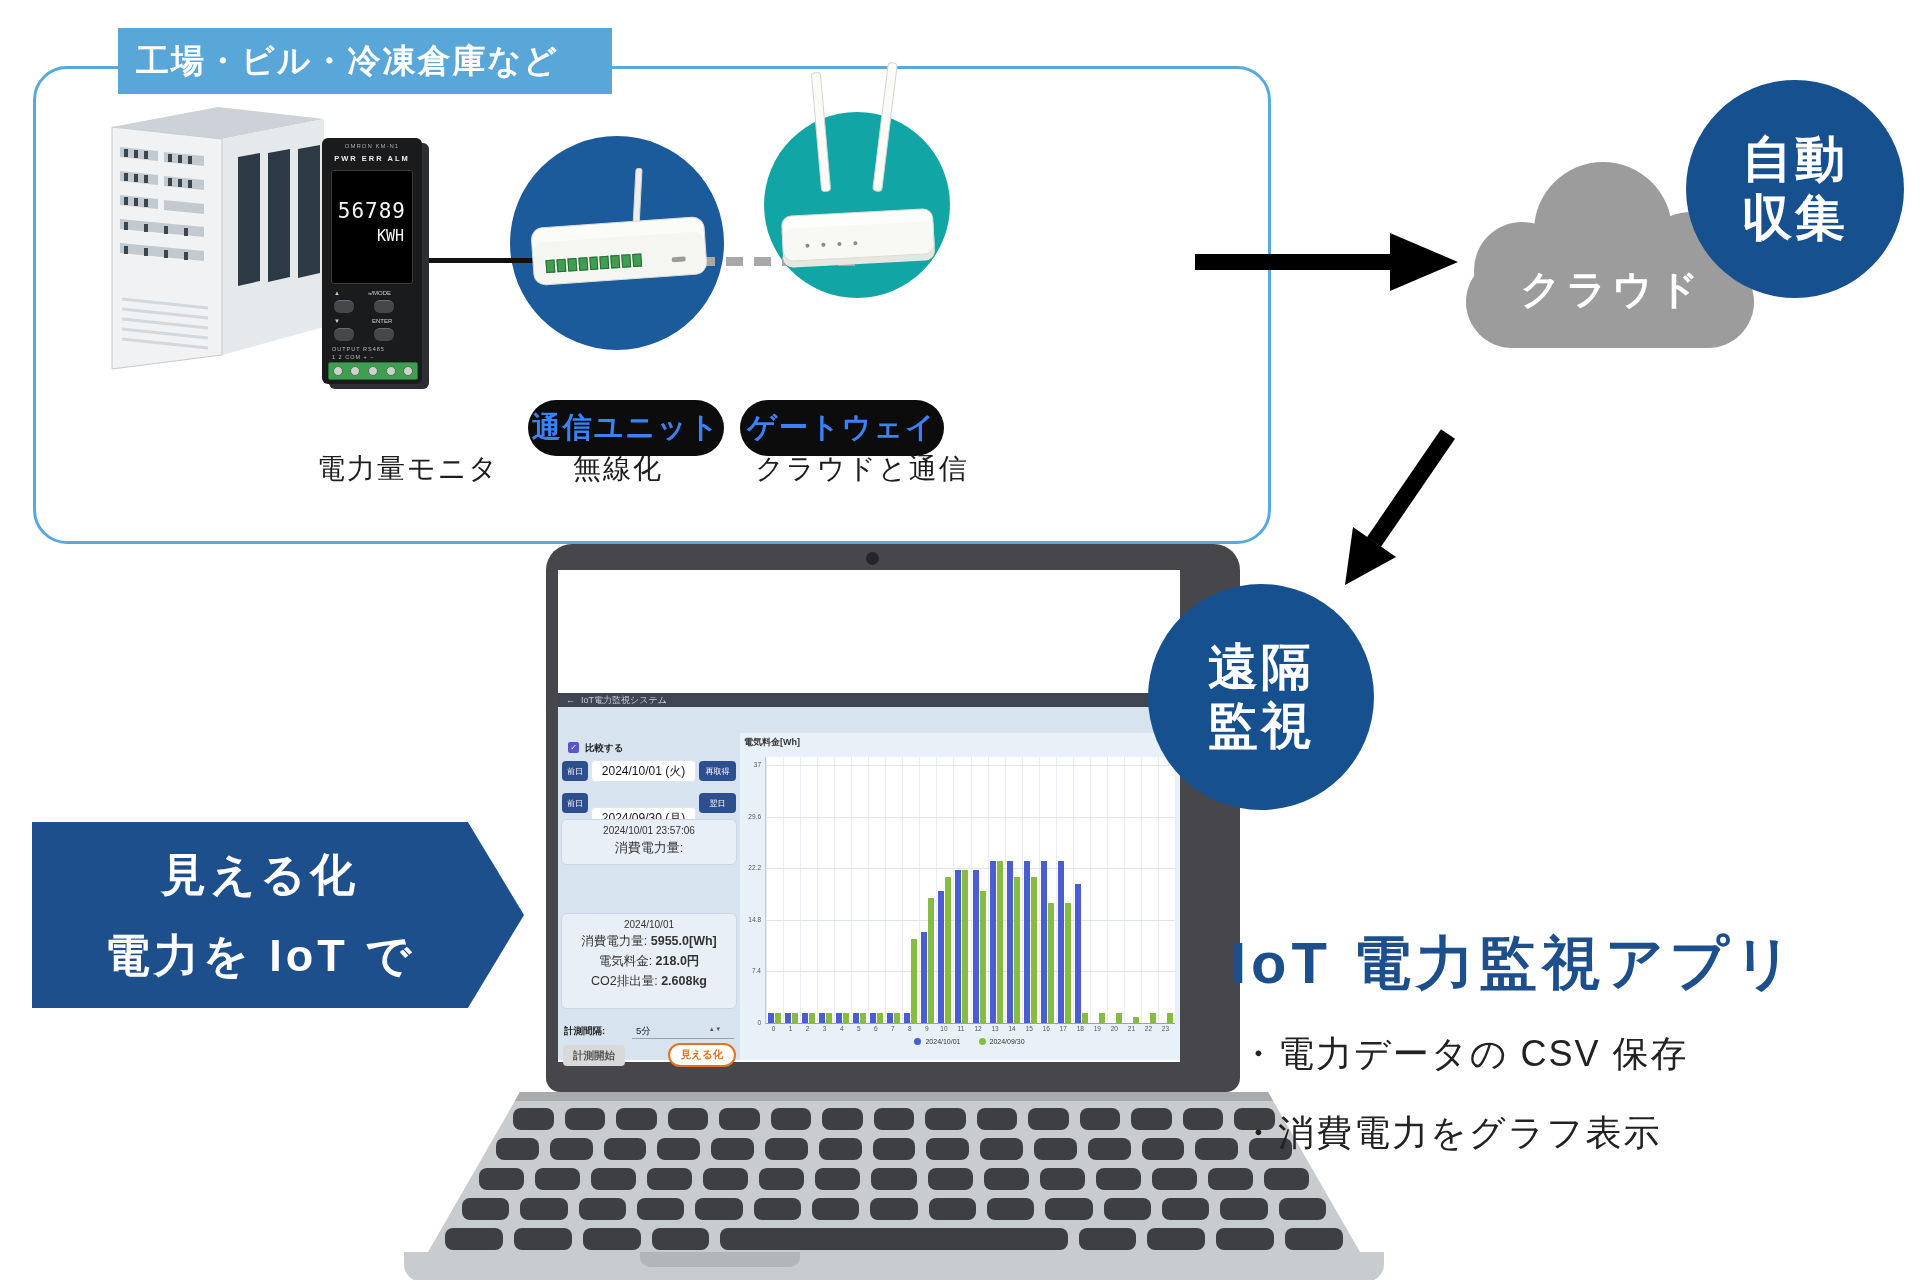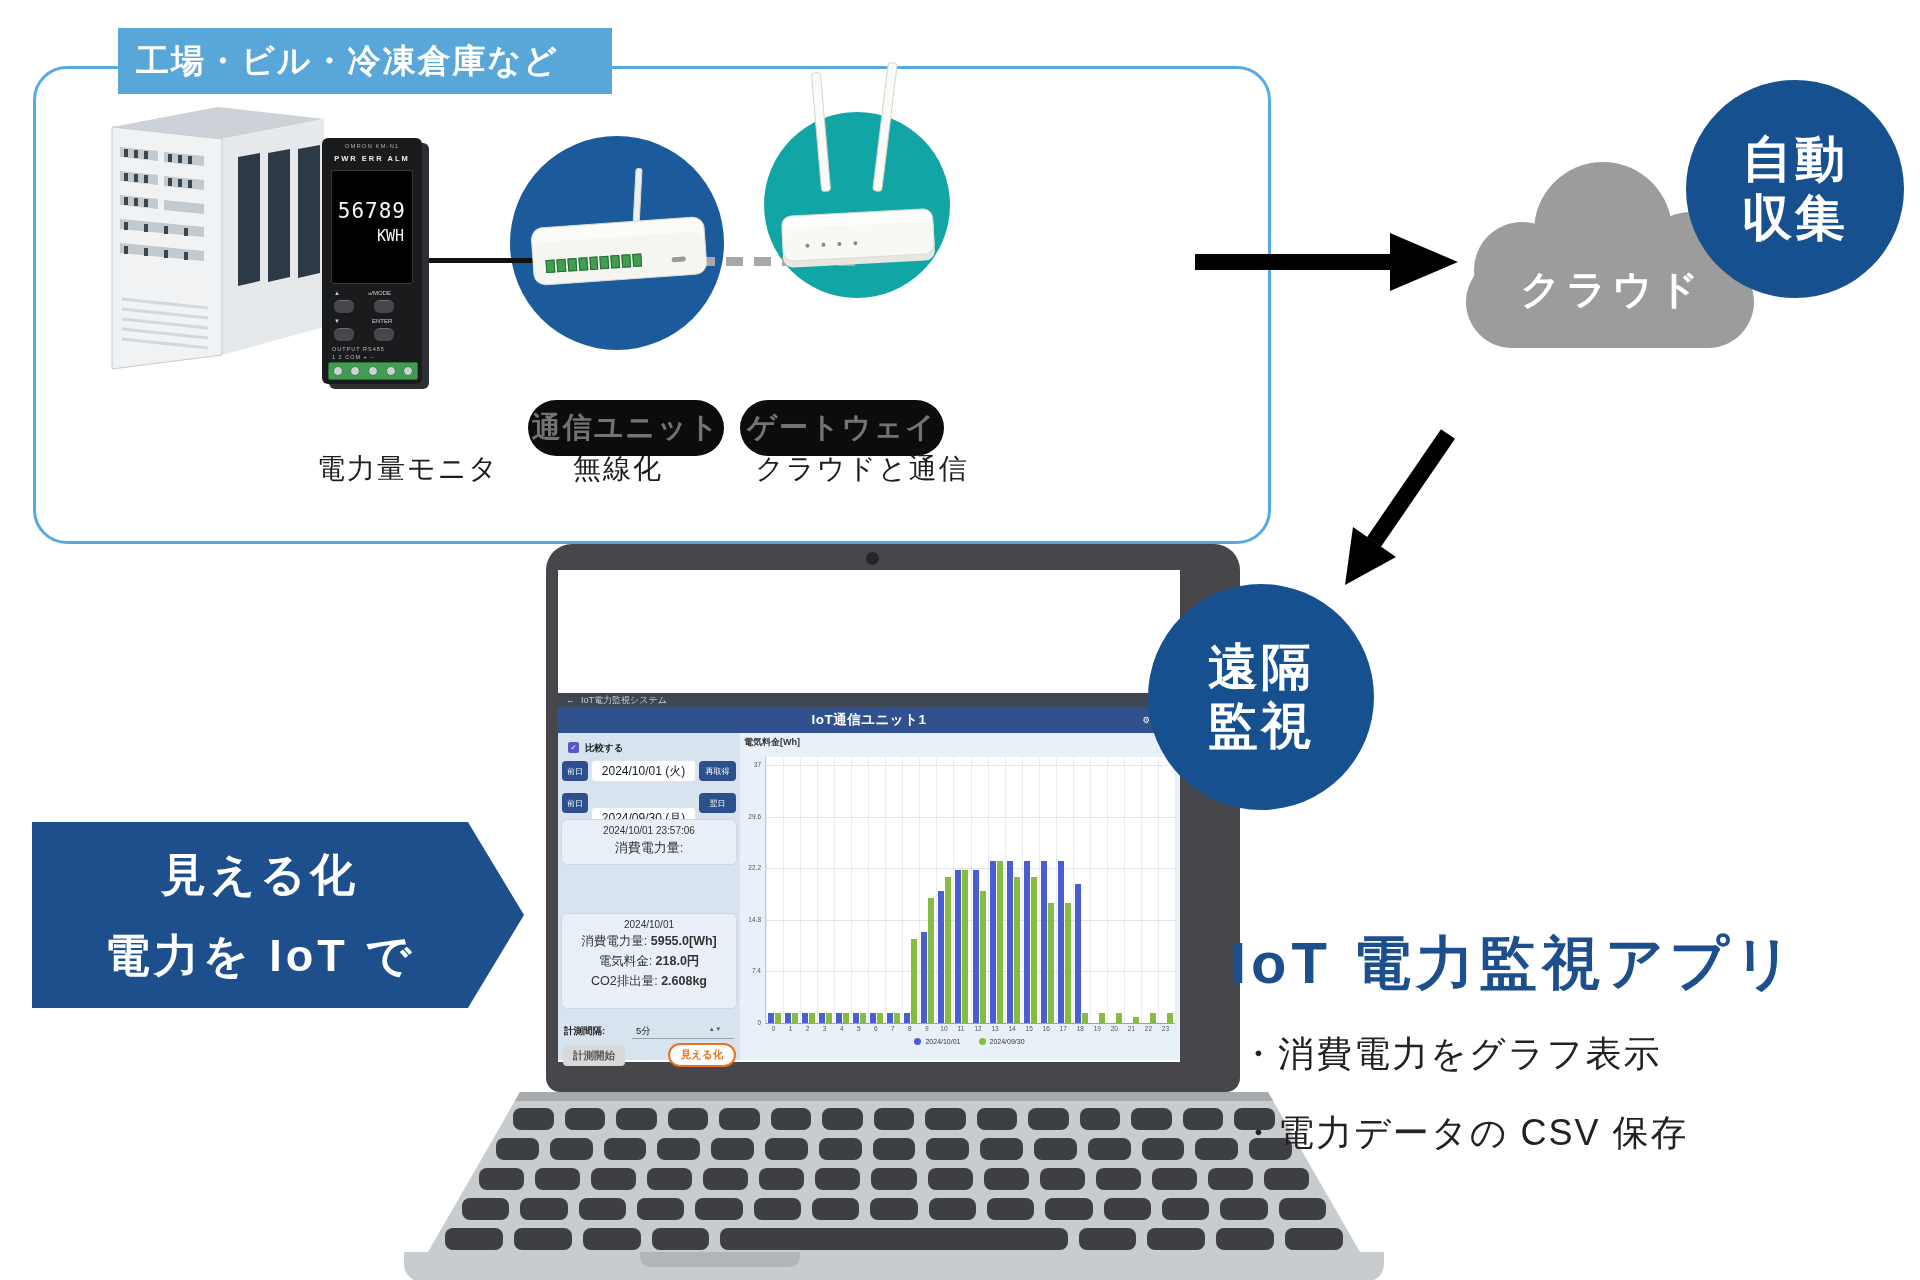--- a/index.html
+++ b/index.html
@@ -7,21 +7,21 @@
           font-family:"Liberation Sans","DejaVu Sans",sans-serif;color:#1d1d1d;}
 
   
   .site-box{position:absolute;left:33px;top:66px;width:1232px;height:472px;
             border:3px solid #57aadf;border-radius:34px;background:#fff;}
   .site-tab{position:absolute;left:118px;top:28px;width:494px;height:66px;background:#58a7d8;
             color:#fff;font-size:33px;font-weight:700;letter-spacing:2px;
             display:flex;align-items:center;padding-left:18px;box-sizing:border-box;z-index:4;}
 
   .caption{position:absolute;font-size:28px;color:#1d1d1d;letter-spacing:2px;text-align:center;z-index:4;}
-  .pill{position:absolute;height:56px;background:#0c0c0c;color:#737373;font-weight:700;font-size:29px;
+  .pill{position:absolute;height:56px;background:#0c0c0c;color:#3b82f6;font-weight:700;font-size:29px;
         letter-spacing:2px;border-radius:28px;display:flex;align-items:center;justify-content:center;z-index:4;}
 
   .circle{position:absolute;border-radius:50%;}
   .comm-circle{left:510px;top:136px;width:214px;height:214px;background:#1b5b9b;z-index:1;}
   .gw-circle{left:764px;top:112px;width:186px;height:186px;background:#12a5a5;z-index:1;}
 
   .wire-solid{position:absolute;left:424px;top:258px;width:110px;height:5px;background:#111;z-index:2;}
   .wire-dashed{position:absolute;left:698px;top:257px;width:165px;height:9px;z-index:2;
        background:repeating-linear-gradient(90deg,#a8a8a8 0 17px,transparent 17px 28px);}
 
@@ -300,22 +300,22 @@
     <span>監視</span>
   </div>
 
   <div class="banner">
     <span>見える化</span>
     <span>電力を IoT で</span>
   </div>
 
   <div class="app-heading">IoT 電力監視アプリ</div>
   <div class="features">
+    <div>・電力データの CSV 保存</div>
     <div>・消費電力をグラフ表示</div>
-    <div>・電力データの CSV 保存</div>
   </div>
 
   <div class="lp-bezel"></div>
   <div class="lp-cam"></div>
   <div class="lp-screen"></div>
   <div class="lp-deck">
       <div class="lp-hinge"></div>
       <div class="key-row" style="top: 16px; width: 762px;">
         <i style="flex: 1 1 0%;"></i>
         <i style="flex: 1 1 0%;"></i>
@@ -398,27 +398,20 @@
     </div>
   <div class="lp-bottom">
       <div class="lp-notch"></div>
     </div>
 
   <div class="app">
     <div class="tb">
       <span>←</span>
       <span>IoT電力監視システム</span>
       <span class="min">−</span>
-    </div>
-    <div class="hd">
-      <span class="t">IoT通信ユニット1</span>
-      <span class="set">
-        <span>⚙</span>
-        <span>設定</span>
-      </span>
     </div>
 
     <div class="side">
       <div class="cbx">✓</div>
       <div class="cbl">比較する</div>
 
       <div class="bnavy" style="left:4px;top:28px;width:26px;">前日</div>
       <div class="dfield" style="left:33px;top:27px;width:105px;">2024/10/01 (火)</div>
       <div class="bnavy" style="left:141px;top:28px;width:37px;">再取得</div>
 

